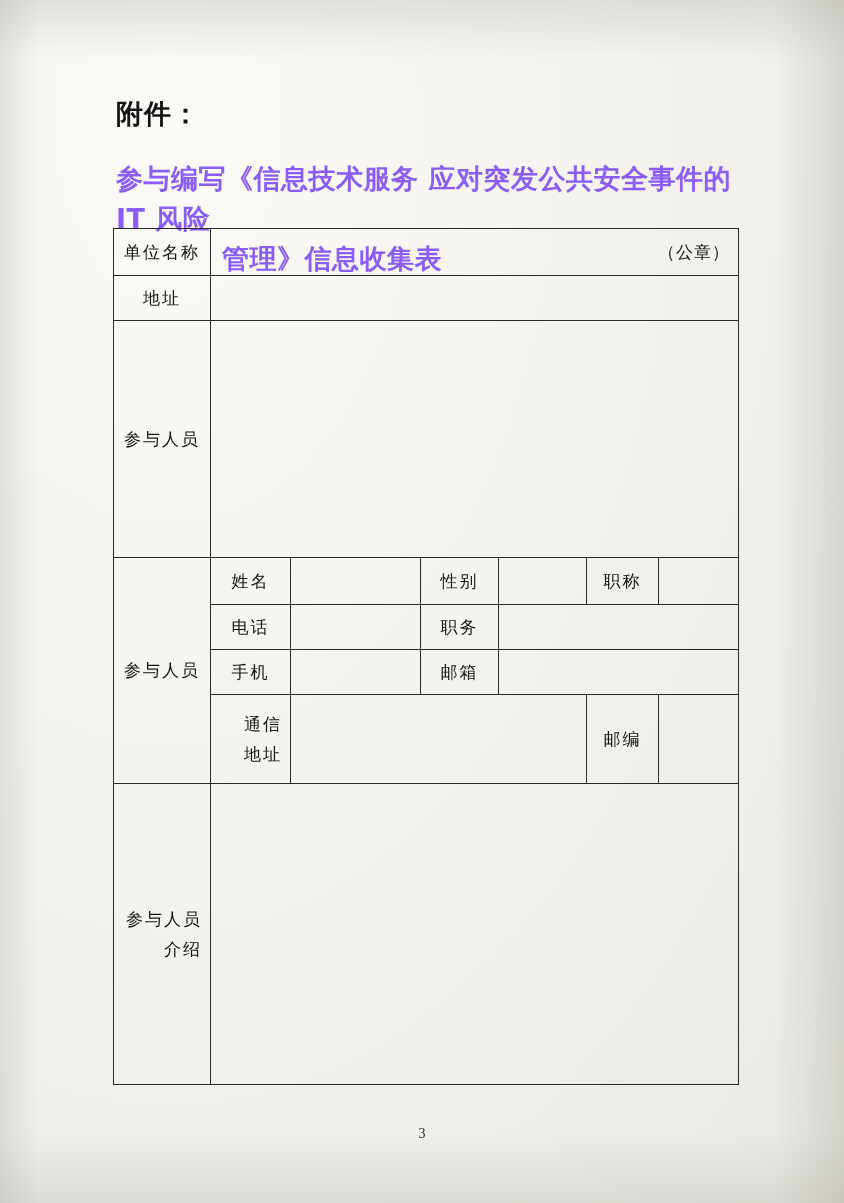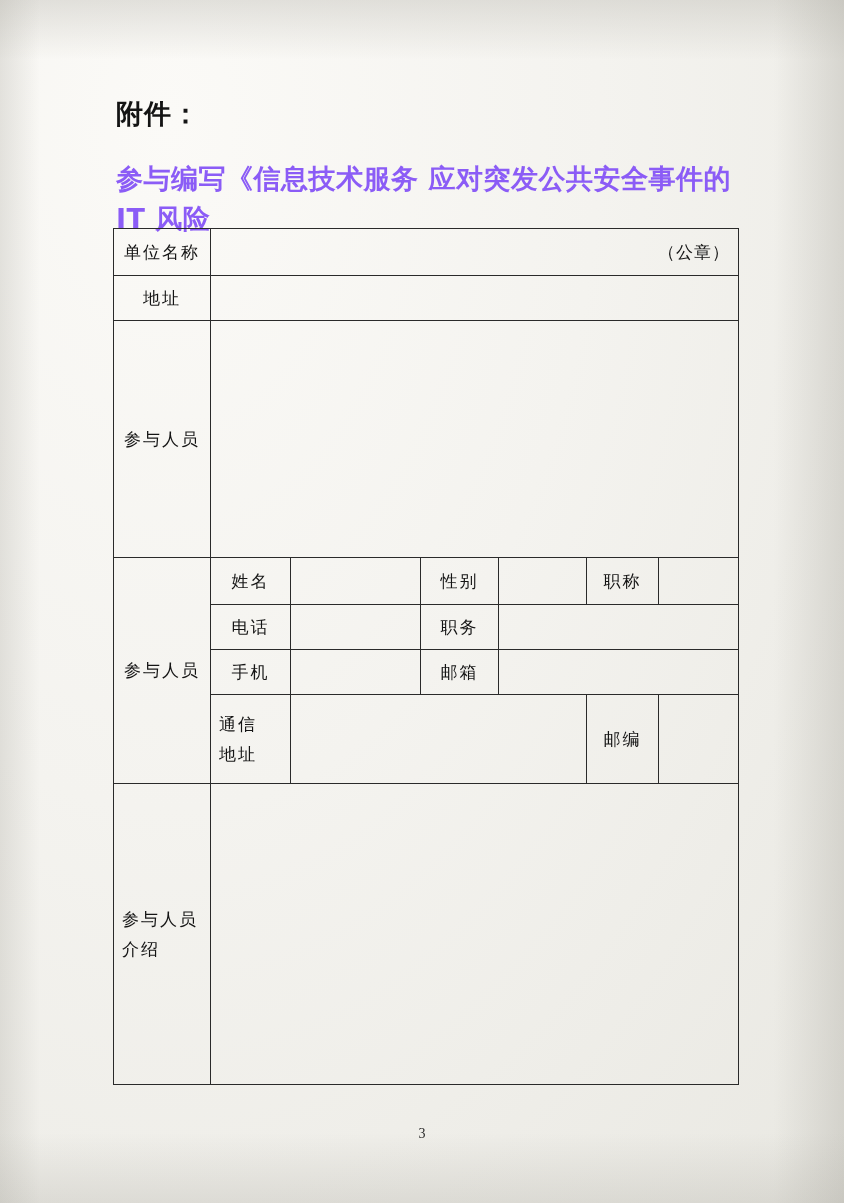--- a/index.html
+++ b/index.html
@@ -105,21 +105,21 @@
   }
   td.label-l {
     text-align: right;
     padding-left: 14px;
     letter-spacing: 1px;
   }
   td.blank { }
   .stack {
     display: block;
     line-height: 30px;
-    text-align: left;
+    text-align: right;
     letter-spacing: 2px;
   }
 
   .page-number {
     position: absolute;
     left: 0;
     right: 0;
     top: 1126px;
     text-align: center;
     font-size: 14px;
@@ -135,20 +135,21 @@
 <div class="scan-shade-right"></div>
 <div class="scan-shade-left"></div>
 <div class="scan-shade-bottom"></div>
 
 <div class="content">
 
   <div class="attachment-label">附件：</div>
 
   <div class="doc-title">
     <span class="line1">参与编写《信息技术服务 应对突发公共安全事件的 IT 风险</span>
+    <span class="line2">管理》信息收集表</span>
   </div>
 
   <table class="form">
     <colgroup>
       <col style="width:97px">
       <col style="width:80px">
       <col style="width:130px">
       <col style="width:78px">
       <col style="width:88px">
       <col style="width:72px">

